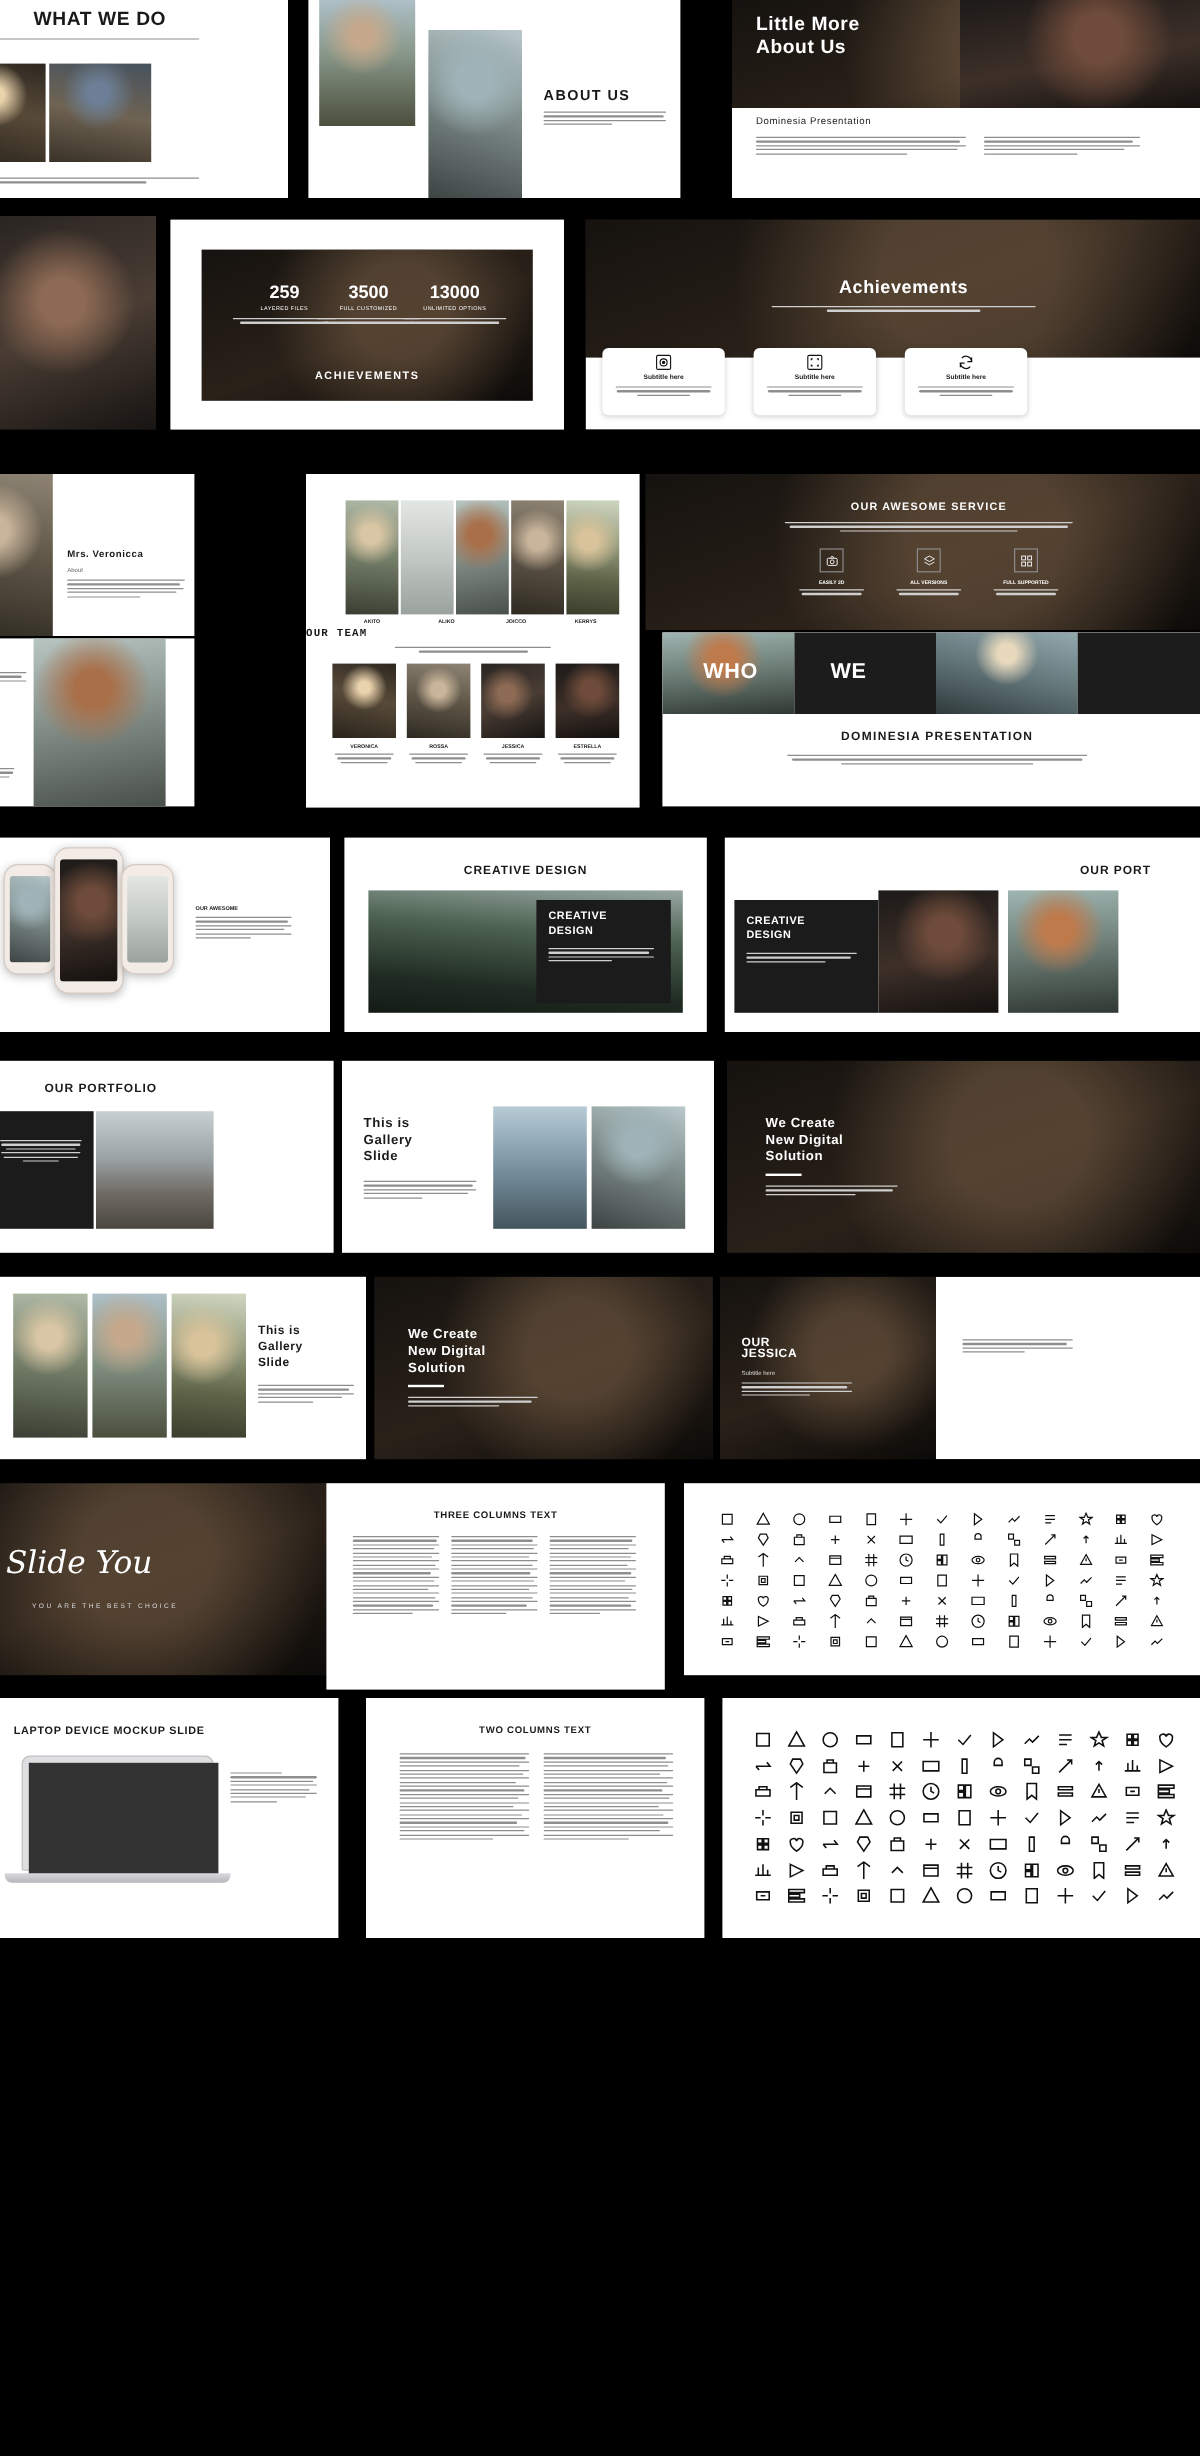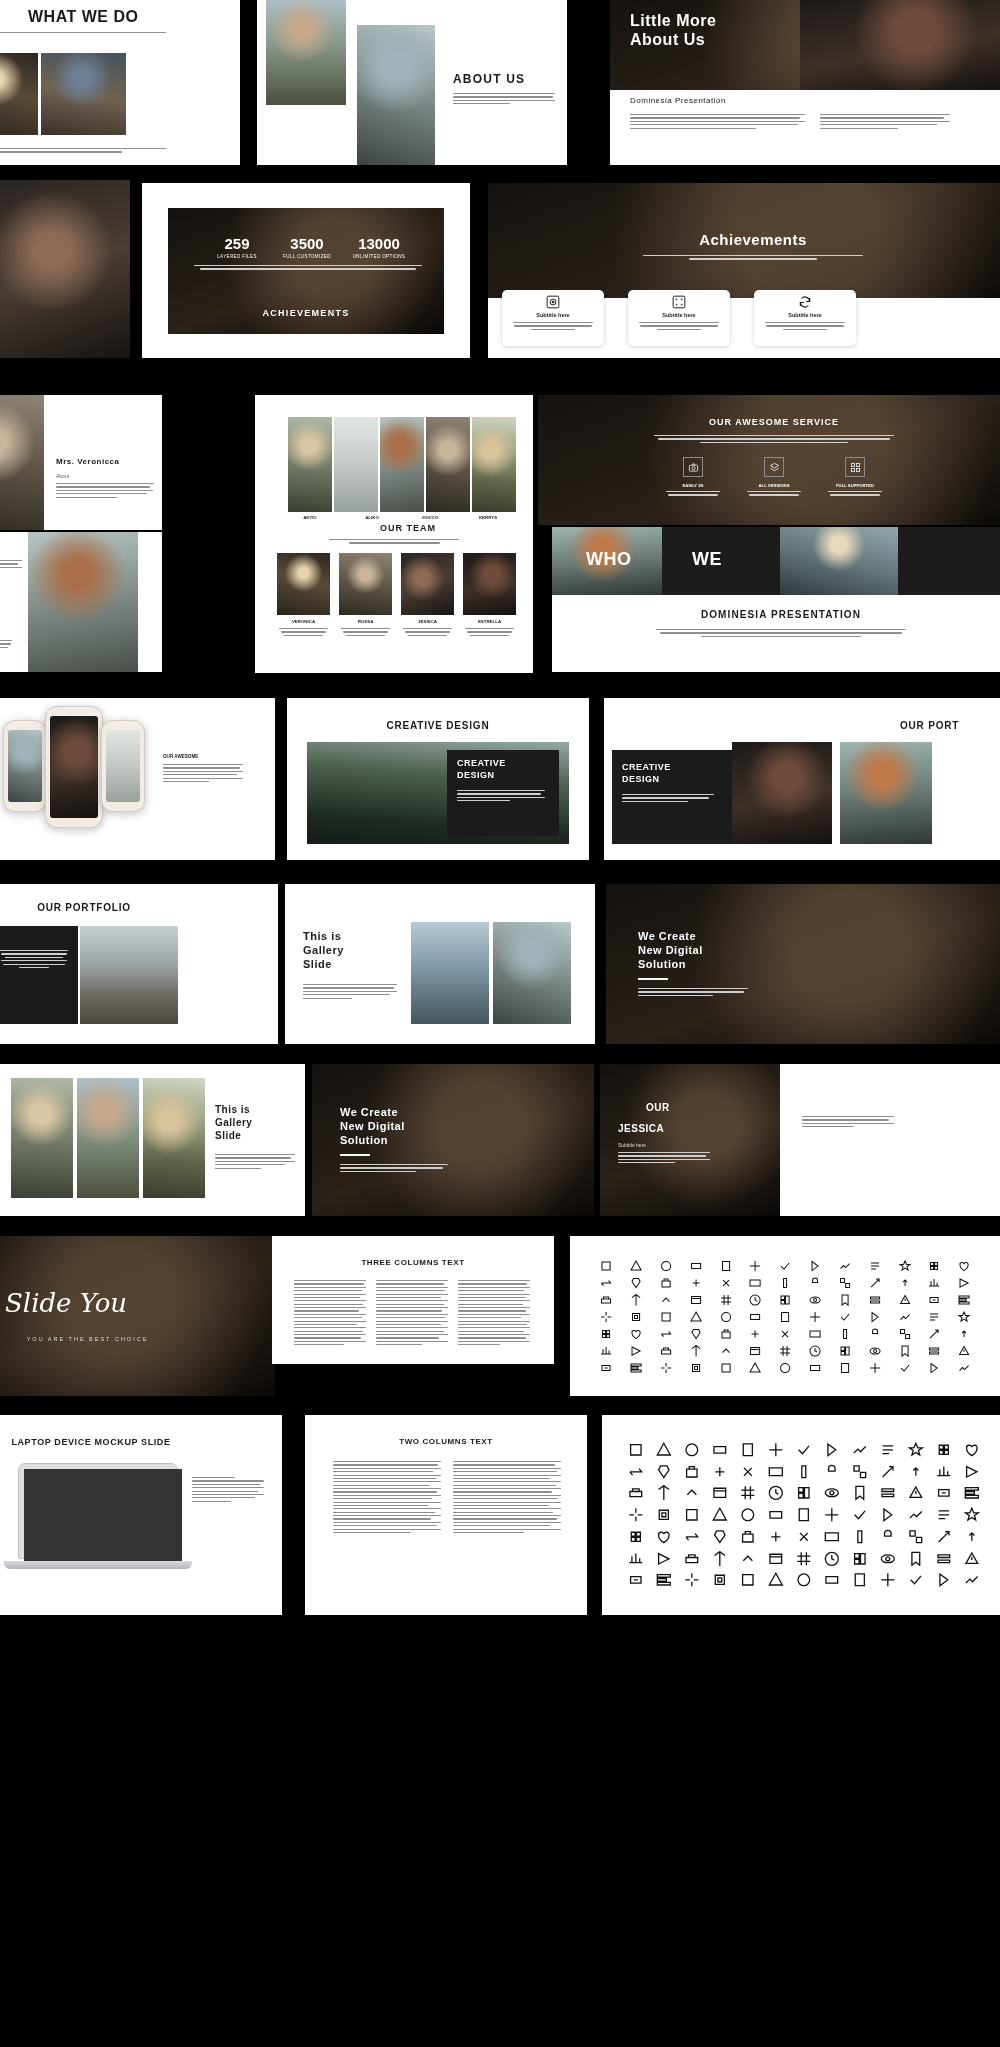--- a/index.html
+++ b/index.html
@@ -305,21 +305,21 @@
     <div class="ph p13" style="left:79px; top:22px; width:44px; height:95px;"></div>
     <div class="ph p12" style="left:125px; top:22px; width:44px; height:95px;"></div>
     <div class="ph p8" style="left:171px; top:22px; width:44px; height:95px;"></div>
     <div class="ph p1" style="left:217px; top:22px; width:44px; height:95px;"></div>
 
     <div class="cap" style="left:33px; top:120px; width:44px; font-size:4.4px;">AKITO</div>
     <div class="cap" style="left:95px; top:120px; width:44px; font-size:4.4px;">ALIKO</div>
     <div class="cap" style="left:153px; top:120px; width:44px; font-size:4.4px;">JOICCO</div>
     <div class="cap" style="left:211px; top:120px; width:44px; font-size:4.4px;">KERRYS</div>
 
-    <div class="hd t" style="left:0; top:128px; width:306px; text-align:center; font-size:9px; letter-spacing:1px;">OUR TEAM</div>
+    <div class="hd t" style="left:0; top:128px; width:306px; text-align:left; font-size:9px; letter-spacing:1px;font-family:Liberation Mono, monospace;">OUR TEAM</div>
     <div class="fl tiny ctr" style="left:74px; top:144px; width:130px;">
       <i style="width:100%"></i>
         <i style="width:70%"></i>
     </div>
 
     <div class="ph p2" style="left:22px; top:158px; width:53px; height:62px;"></div>
     <div class="ph p8" style="left:84px; top:158px; width:53px; height:62px;"></div>
     <div class="ph p7" style="left:146px; top:158px; width:53px; height:62px;"></div>
     <div class="ph p6" style="left:208px; top:158px; width:53px; height:62px;"></div>
 
@@ -539,21 +539,21 @@
     <div class="rule white" style="left:28px; top:90px; width:30px; height:1.5px;"></div>
     <div class="fl white tiny" style="left:28px; top:100px; width:108px;">
       <i style="width:100%"></i>
         <i style="width:95%"></i>
         <i style="width:70%"></i>
     </div>
   </div>
 
   <div class="slide dark" style="left:600px; top:1064px; width:410px; height:152px;">
     <div class="ph dkimg" style="left:0; top:0; width:180px; height:152px;"></div>
-    <div class="hd white t" style="left:18px; top:38px; font-size:10px;margin-left:28px;">OUR</div>
+    <div class="hd white t" style="left:18px; top:50px; font-size:10px;">OUR</div>
     <div class="hd white t" style="left:18px; top:59px; font-size:10px;">JESSICA</div>
     <div class="t" style="left:18px; top:78px; font-size:5px; color:#ddd;">Subtitle here</div>
     <div class="fl white tiny" style="left:18px; top:88px; width:92px;">
       <i style="width:100%"></i>
         <i style="width:96%"></i>
         <i style="width:100%"></i>
         <i style="width:62%"></i>
     </div>
     <div style="position:absolute; left:180px; top:0; width:230px; height:152px; background:#fff;">
       <div class="fl tiny" style="left:22px; top:52px; width:92px;">
@@ -564,21 +564,21 @@
       </div>
     </div>
   </div>
 
   <div class="slide dark" style="left:-110px; top:1236px; width:385px; height:160px;">
     <div class="ph dkimg" style="left:0; top:0; width:385px; height:160px;"></div>
     <div class="script" style="left:115px; top:52px; font-size:26px;">Slide You</div>
     <div class="t" style="left:0; top:100px; width:385px; text-align:center; color:#dcdcdc; font-size:5.5px; letter-spacing:2px; text-indent:10px;">YOU ARE THE BEST CHOICE</div>
   </div>
 
-  <div class="slide" style="left:272px; top:1236px; width:282px; height:128px;padding-left:36px;">
+  <div class="slide" style="left:272px; top:1236px; width:282px; height:172px;padding-left:36px;">
     <div class="hd t" style="left:0; top:22px; width:282px; text-align:center; font-size:8px; letter-spacing:0.6px;">THREE COLUMNS TEXT</div>
     <div class="fl tiny" style="left:22px; top:44px; width:72px;">
       <i style="width:100%"></i>
         <i style="width:97%"></i>
         <i style="width:100%"></i>
         <i style="width:94%"></i>
         <i style="width:100%"></i>
         <i style="width:92%"></i>
         <i style="width:100%"></i>
         <i style="width:96%"></i>

